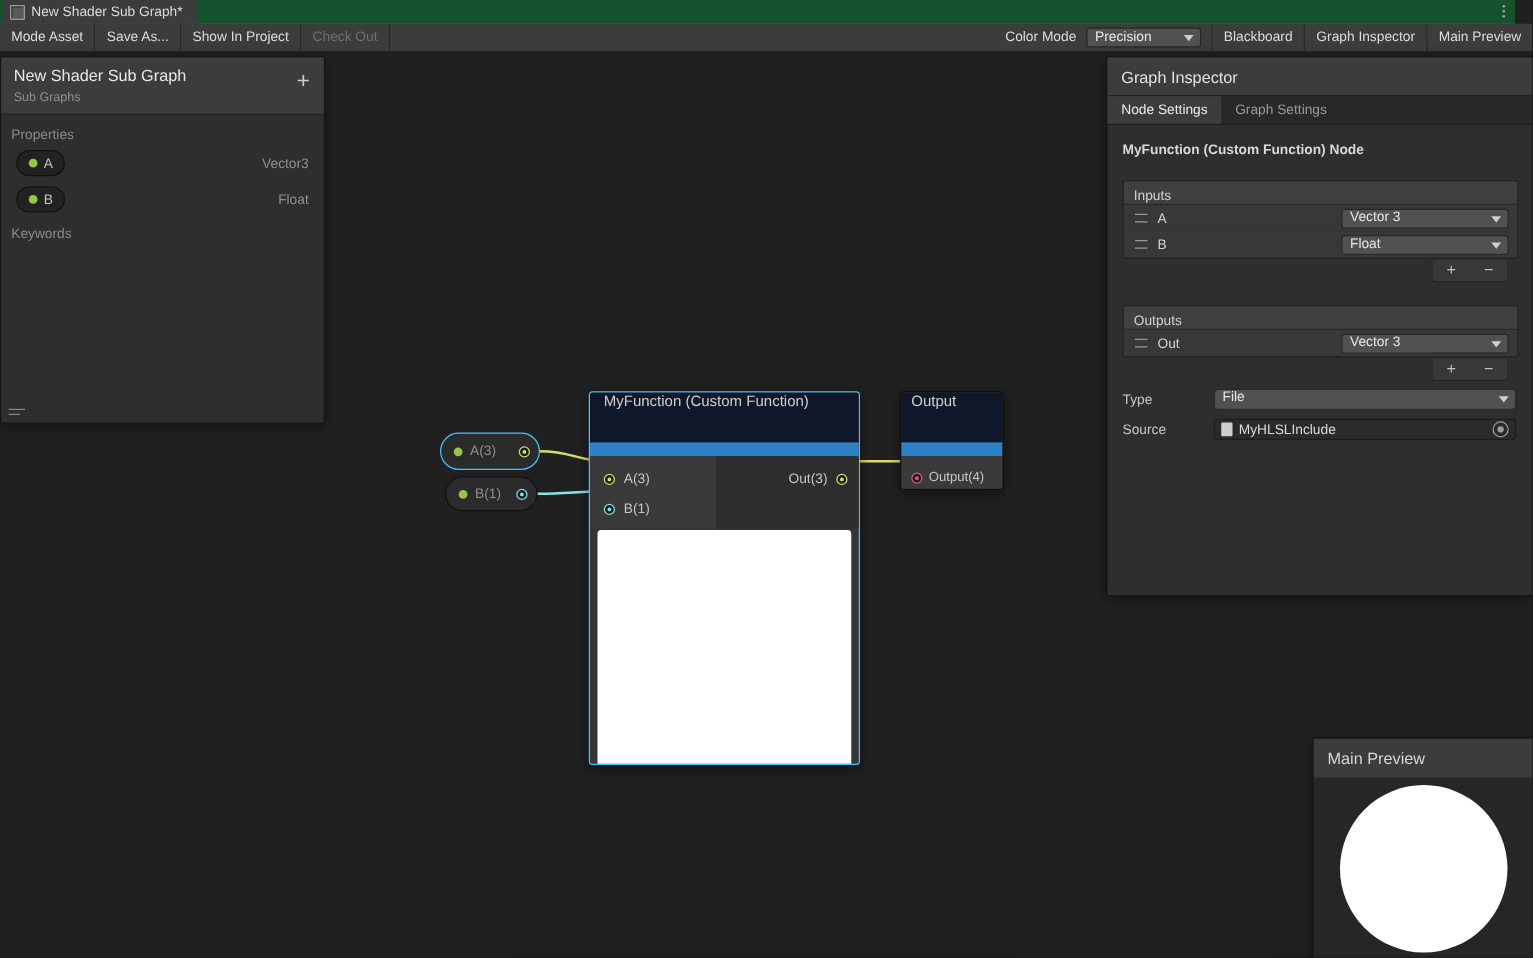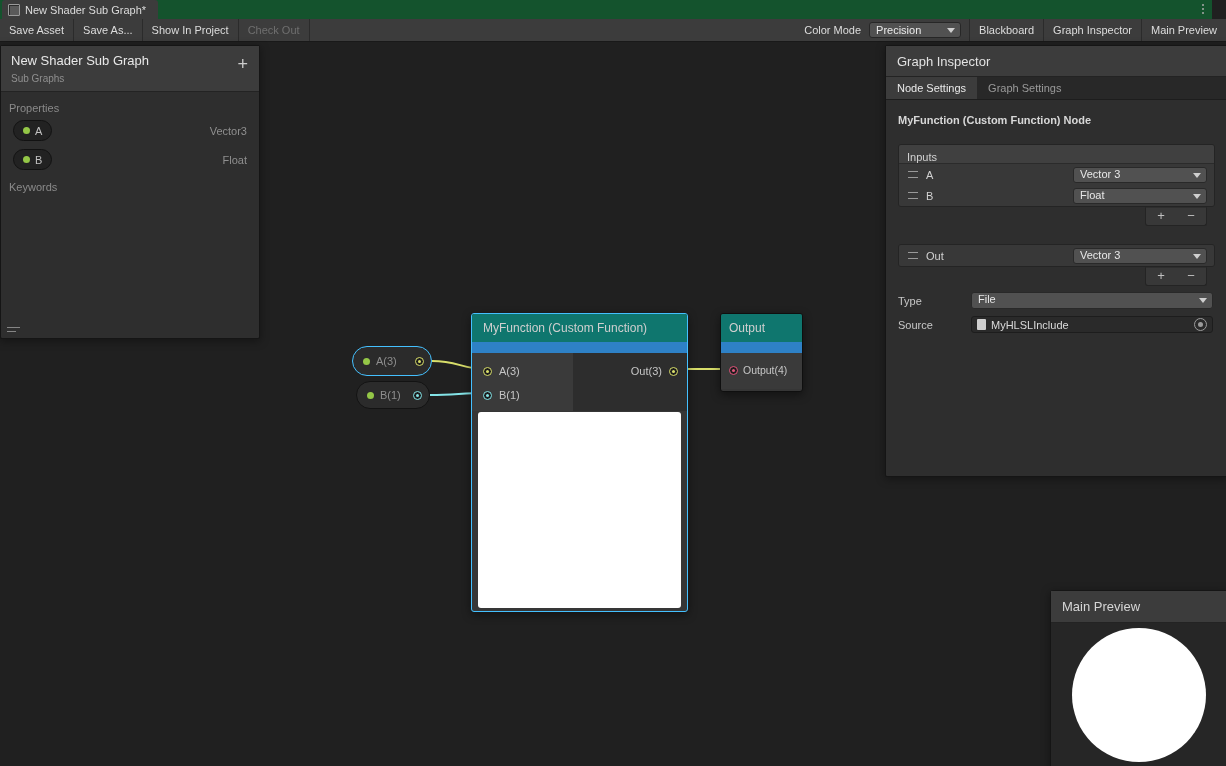--- a/index.html
+++ b/index.html
@@ -80,21 +80,21 @@
        align-items:center;gap:5px;padding:0 5px;font-size:11px;color:#dadada;box-sizing:border-box}
   .doc-icon{width:9px;height:11px;background:#cfcfcf;border-radius:1px;flex:none}
   .fspacer{flex:1}
   .picker{width:11px;height:11px;border-radius:50%;border:1px solid #9b9b9b;position:relative;flex:none;cursor:pointer}
   .picker::after{content:"";position:absolute;inset:3px;border-radius:50%;background:#9b9b9b}
 
   
   .gnode{position:absolute;background:#363636;border:1px solid #0f0f0f;border-radius:3px;overflow:hidden;
        box-shadow:0 3px 10px rgba(0,0,0,.45)}
   .gnode.selected{border:1px solid var(--accent)}
-  .gnode-title{height:28px;background:#0f766e;display:flex;align-items:center;padding:0 11px;
+  .gnode-title{height:40px;background:#0f172a;display:flex;align-items:flex-start;padding:0 11px;
        font-size:12px;color:#cfcfcf}
   .gnode-band{height:11px;background:var(--band)}
   .ports{position:relative}
   .in-half{position:absolute;left:0;top:0;bottom:0;width:101px;background:#3a3a3a}
   .out-half{position:absolute;right:0;top:0;bottom:0;width:114px;background:#2d2d2d}
   .prow{position:absolute;display:flex;align-items:center;gap:7px;font-size:11px;color:#c6c6c6;z-index:2}
   .port{width:9px;height:9px;border-radius:50%;border:1px solid var(--c,#999);background:#1d1d1d;
        position:relative;flex:none;box-sizing:border-box;cursor:crosshair}
   .port::after{content:"";position:absolute;inset:2px;border-radius:50%;background:var(--c,#999)}
   .node-preview{position:relative;z-index:2;margin:1px 6px 0;height:196px;background:#ffffff;border-radius:3px}
@@ -124,21 +124,21 @@
       <span>New Shader Sub Graph*</span>
     </div>
     <div class="kebab">
         <i></i>
         <i></i>
         <i></i>
       </div>
   </div>
 
   <div class="toolbar">
-    <div class="tbtn">Save Asset</div>
+    <div class="tbtn">Mode Asset</div>
     <div class="tbtn">Save As...</div>
     <div class="tbtn">Show In Project</div>
     <div class="tbtn disabled">Check Out</div>
     <div class="tb-spacer"></div>
     <div class="tlabel">Color Mode</div>
     <div class="tdrop">
       <span>Precision</span>
     </div>
     <div class="tbtn rb">Blackboard</div>
     <div class="tbtn rb">Graph Inspector</div>
@@ -257,20 +257,23 @@
       </div>
     </div>
     <div class="ufoot">
       <div class="ufoot-box">
         <span>+</span>
         <span>−</span>
       </div>
     </div>
 
     <div class="ulist">
+      <div class="ulist-h">
+        <span>Outputs</span>
+      </div>
       <div class="urow">
         <span class="handle"></span>
         <span class="rname">Out</span>
         <div class="dd">
           <span>Vector 3</span>
         </div>
       </div>
     </div>
     <div class="ufoot">
       <div class="ufoot-box">

